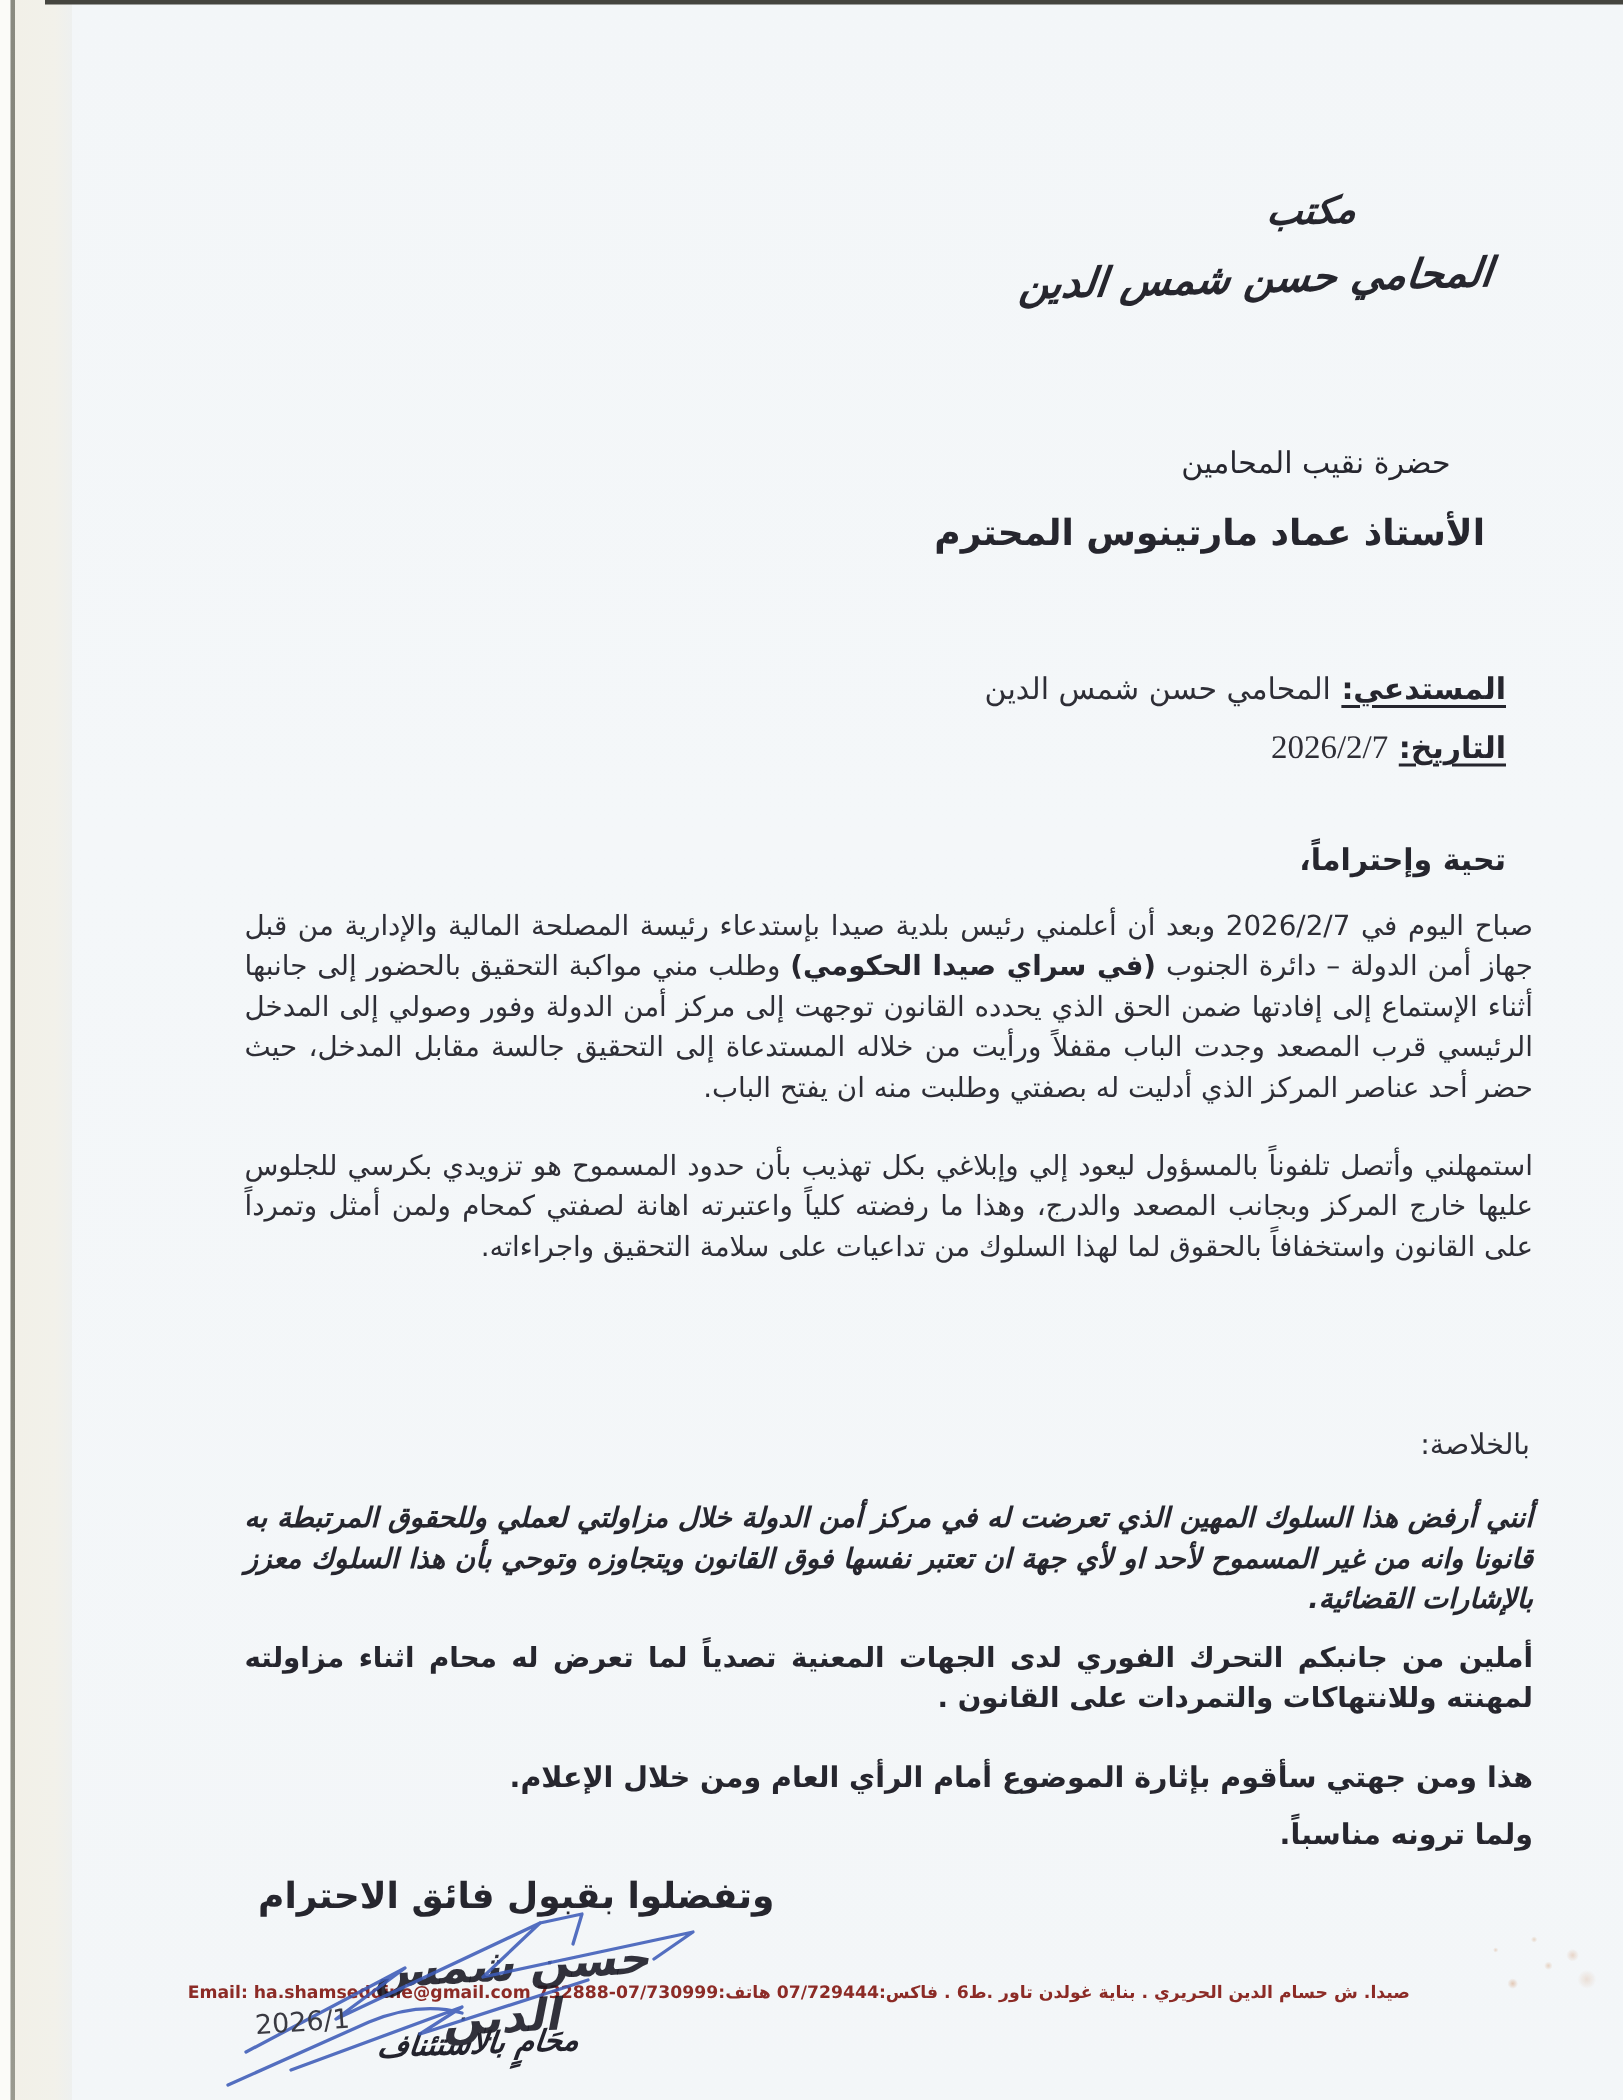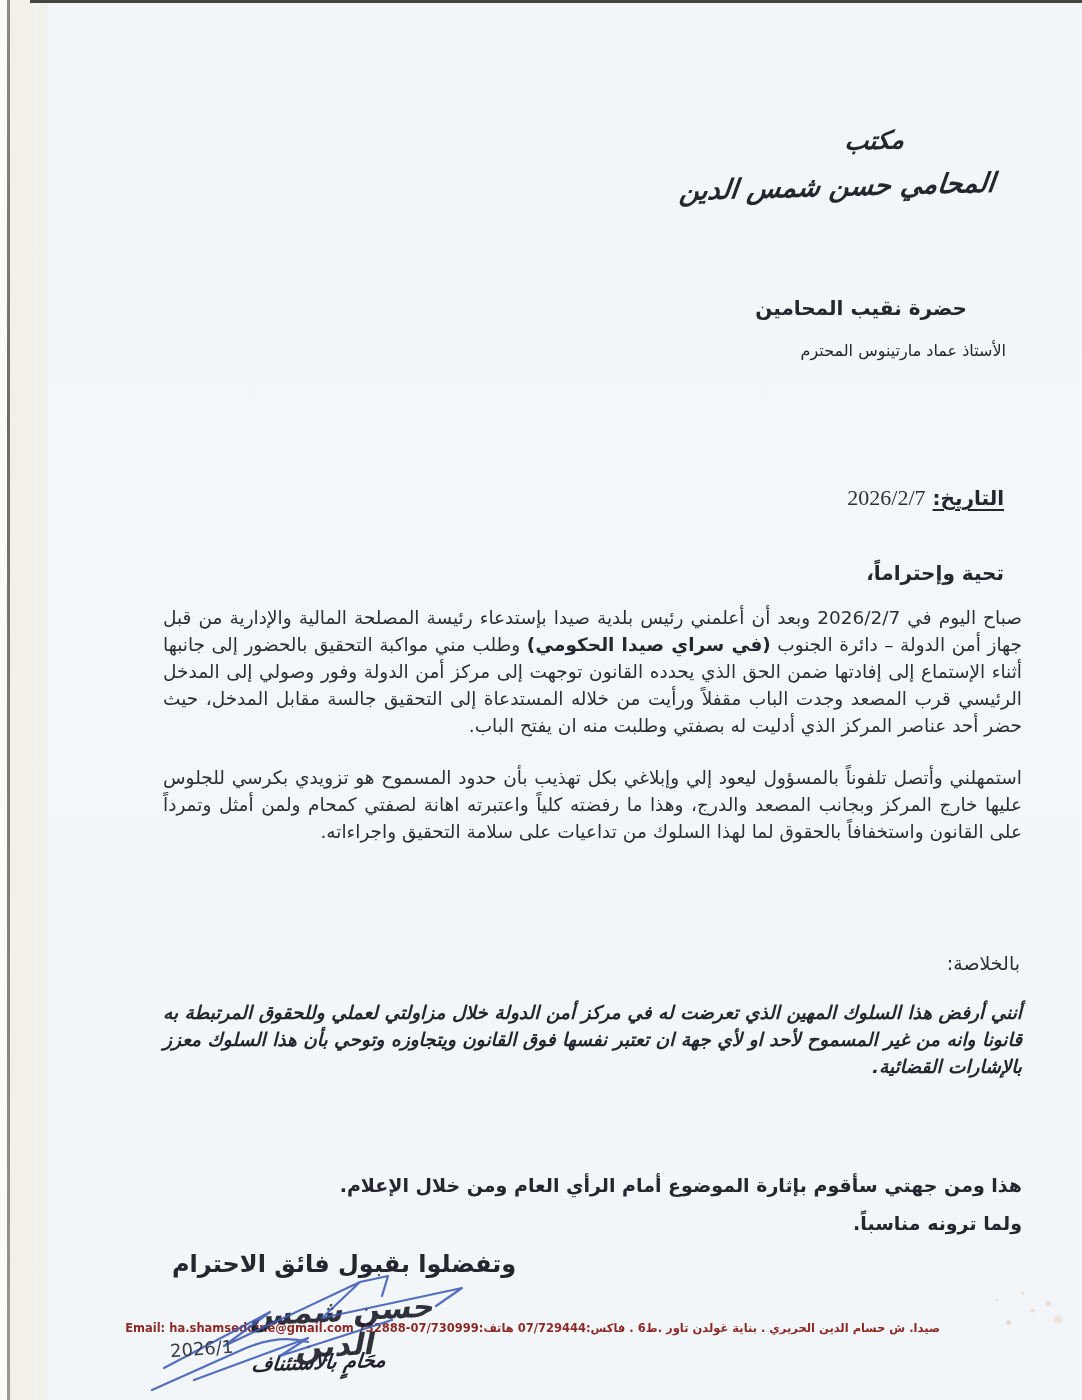--- a/index.html
+++ b/index.html
@@ -21,22 +21,22 @@
 
   
   .letterhead{
     position:absolute;top:126px;right:85px;width:250px;
     text-align:center;direction:rtl;color:#26262e;
     transform:skewX(-8deg) rotate(-1.5deg);
   }
   .letterhead .office{font-size:25px;font-weight:bold;font-style:italic;}
   .letterhead .name{font-size:27px;font-weight:bold;font-style:italic;margin-top:15px;white-space:nowrap;}
 
-  .addressee1{position:absolute;top:296px;right:115px;direction:rtl;font-size:20px;font-weight:bold;color:#26262e;white-space:nowrap;}
-  .addressee2{position:absolute;top:341px;right:76px;direction:rtl;font-size:16px;font-weight:normal;color:#26262e;white-space:nowrap;}
+  .addressee1{position:absolute;top:296px;right:115px;direction:rtl;font-size:20px;font-weight:normal;color:#26262e;white-space:nowrap;}
+  .addressee2{position:absolute;top:341px;right:92px;direction:rtl;font-size:24px;font-weight:bold;color:#26262e;white-space:nowrap;}
 
   .meta-line{position:absolute;right:78px;direction:rtl;font-size:20px;color:#2e2e36;white-space:nowrap;}
   .meta-applicant{top:447px;}
   .meta-date{top:485px;}
   .u-label{font-weight:bold;text-decoration:underline;text-decoration-thickness:1.5px;text-underline-offset:4px;margin-left:7px;color:#26262e;}
   .latin-serif{font-family:"Liberation Serif","DejaVu Serif",serif;font-size:22px;direction:ltr;unicode-bidi:embed;}
 
   .salutation{position:absolute;top:561px;right:78px;direction:rtl;font-size:20px;font-weight:bold;color:#26262e;}
 
   .para{
@@ -103,35 +103,39 @@
   <div class="edge-top"></div>
 
   <div class="letterhead">
     <div class="office">مكتب</div>
     <div class="name">المحامي حسن شمس الدين</div>
   </div>
 
   <div class="addressee1">حضرة نقيب المحامين</div>
   <div class="addressee2">الأستاذ عماد مارتينوس المحترم</div>
 
+  <div class="meta-line meta-applicant">
+    <span class="u-label">المستدعي:</span><span>المحامي حسن شمس الدين</span>
+  </div>
   <div class="meta-line meta-date">
     <span class="u-label">التاريخ:</span><span class="latin-serif">2026/2/7</span>
   </div>
 
   <div class="salutation">تحية وإحتراماً،</div>
 
   <p class="para p1"><span>صباح اليوم في 2026/2/7 وبعد أن أعلمني رئيس بلدية صيدا بإستدعاء رئيسة المصلحة المالية والإدارية من قبل جهاز أمن الدولة – دائرة الجنوب </span><b>(في سراي صيدا الحكومي)</b><span> وطلب مني مواكبة التحقيق بالحضور إلى جانبها أثناء الإستماع إلى إفادتها ضمن الحق الذي يحدده القانون توجهت إلى مركز أمن الدولة وفور وصولي إلى المدخل الرئيسي قرب المصعد وجدت الباب مقفلاً ورأيت من خلاله المستدعاة إلى التحقيق جالسة مقابل المدخل، حيث حضر أحد عناصر المركز الذي أدليت له بصفتي وطلبت منه ان يفتح الباب.</span></p>
 
   <p class="para p2">استمهلني وأتصل تلفوناً بالمسؤول ليعود إلي وإبلاغي بكل تهذيب بأن حدود المسموح هو تزويدي بكرسي للجلوس عليها خارج المركز وبجانب المصعد والدرج، وهذا ما رفضته كلياً واعتبرته اهانة لصفتي كمحام ولمن أمثل وتمرداً على القانون واستخفافاً بالحقوق لما لهذا السلوك من تداعيات على سلامة التحقيق واجراءاته.</p>
 
 
   <div class="summary-label">بالخلاصة:</div>
 
   <p class="para p4">أنني أرفض هذا السلوك المهين الذي تعرضت له في مركز أمن الدولة خلال مزاولتي لعملي وللحقوق المرتبطة به قانونا وانه من غير المسموح لأحد او لأي جهة ان تعتبر نفسها فوق القانون ويتجاوزه وتوحي بأن هذا السلوك معزز بالإشارات القضائية.</p>
 
+  <p class="para p5">أملين من جانبكم التحرك الفوري لدى الجهات المعنية تصدياً لما تعرض له محام اثناء مزاولته لمهنته وللانتهاكات والتمردات على القانون .</p>
 
   <div class="p6">هذا ومن جهتي سأقوم بإثارة الموضوع أمام الرأي العام ومن خلال الإعلام.</div>
   <div class="p7">ولما ترونه مناسباً.</div>
 
   <div class="closing">وتفضلوا بقبول فائق الاحترام</div>
 
   <div class="footer-line">
     <span>صيدا. ش حسام الدين الحريري . بناية غولدن تاور .ط6 . فاكس:07/729444 هاتف:07/730999-732888</span>
     <span class="email">Email: ha.shamseddine@gmail.com</span>
   </div>

